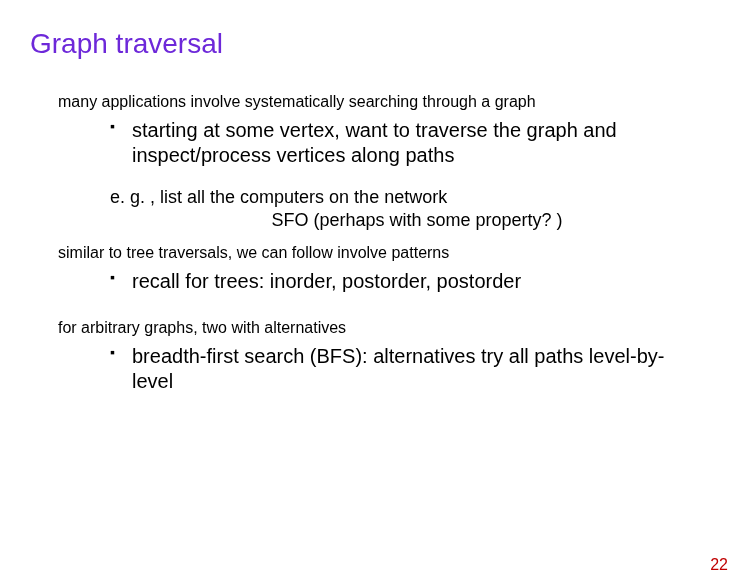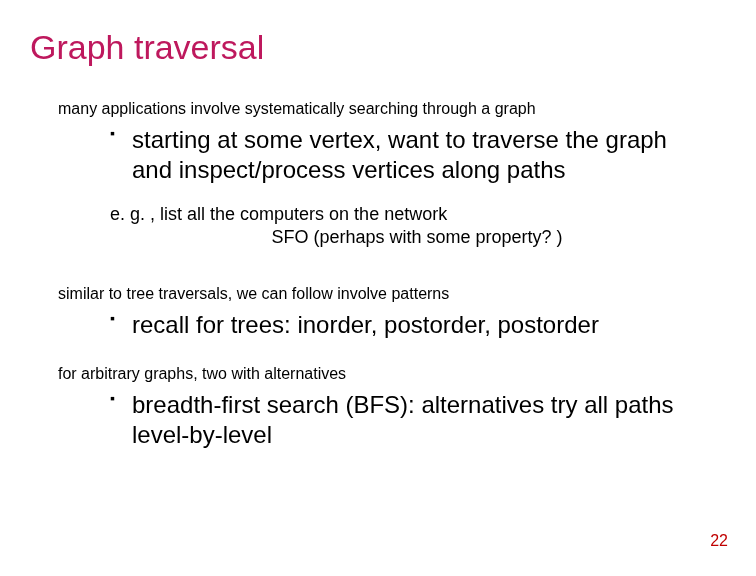--- a/index.html
+++ b/index.html
@@ -10,74 +10,74 @@
     body {
       width: 756px;
       height: 576px;
       background: #ffffff;
       font-family: Arial, Helvetica, sans-serif;
       color: #000000;
       position: relative;
       padding: 28px 30px 0 30px;
     }
     .title {
-      color: #be185d;
-      font-size: 34px;
+      color: #6d28d9;
+      font-size: 28px;
       font-weight: normal;
       margin-bottom: 32px;
     }
     .section-text {
       font-size: 16px;
       font-weight: normal;
       margin-left: 28px;
       margin-right: 20px;
       line-height: 1.25;
       margin-bottom: 6px;
     }
     .bullet-list {
       list-style: none;
       margin-left: 80px;
       margin-right: 30px;
       margin-bottom: 18px;
     }
     .bullet-list li {
       position: relative;
-      font-size: 24px;
+      font-size: 20px;
       line-height: 1.25;
       padding-left: 22px;
       margin-bottom: 2px;
     }
     .bullet-list li::before {
       content: "▪";
       position: absolute;
       left: 0;
       top: 0;
       font-size: 14px;
       color: #000000;
     }
     .example-block {
       margin-left: 80px;
       margin-right: 30px;
       font-size: 18px;
       line-height: 1.25;
-      margin-bottom: 36px;
+      margin-bottom: 12px;
     }
     .example-line {
       padding-left: 0;
     }
     .example-cont {
       padding-left: 28px;
       text-align: center;
     }
     .gap-medium {
       margin-bottom: 24px;
     }
     .page-number {
       position: absolute;
-      bottom: 26px;
+      bottom: 2px;
       right: 28px;
       color: #c00000;
       font-size: 16px;
     }
   </style>
 </head>
 <body>
 
 <h1 class="title">Graph traversal</h1>
 

